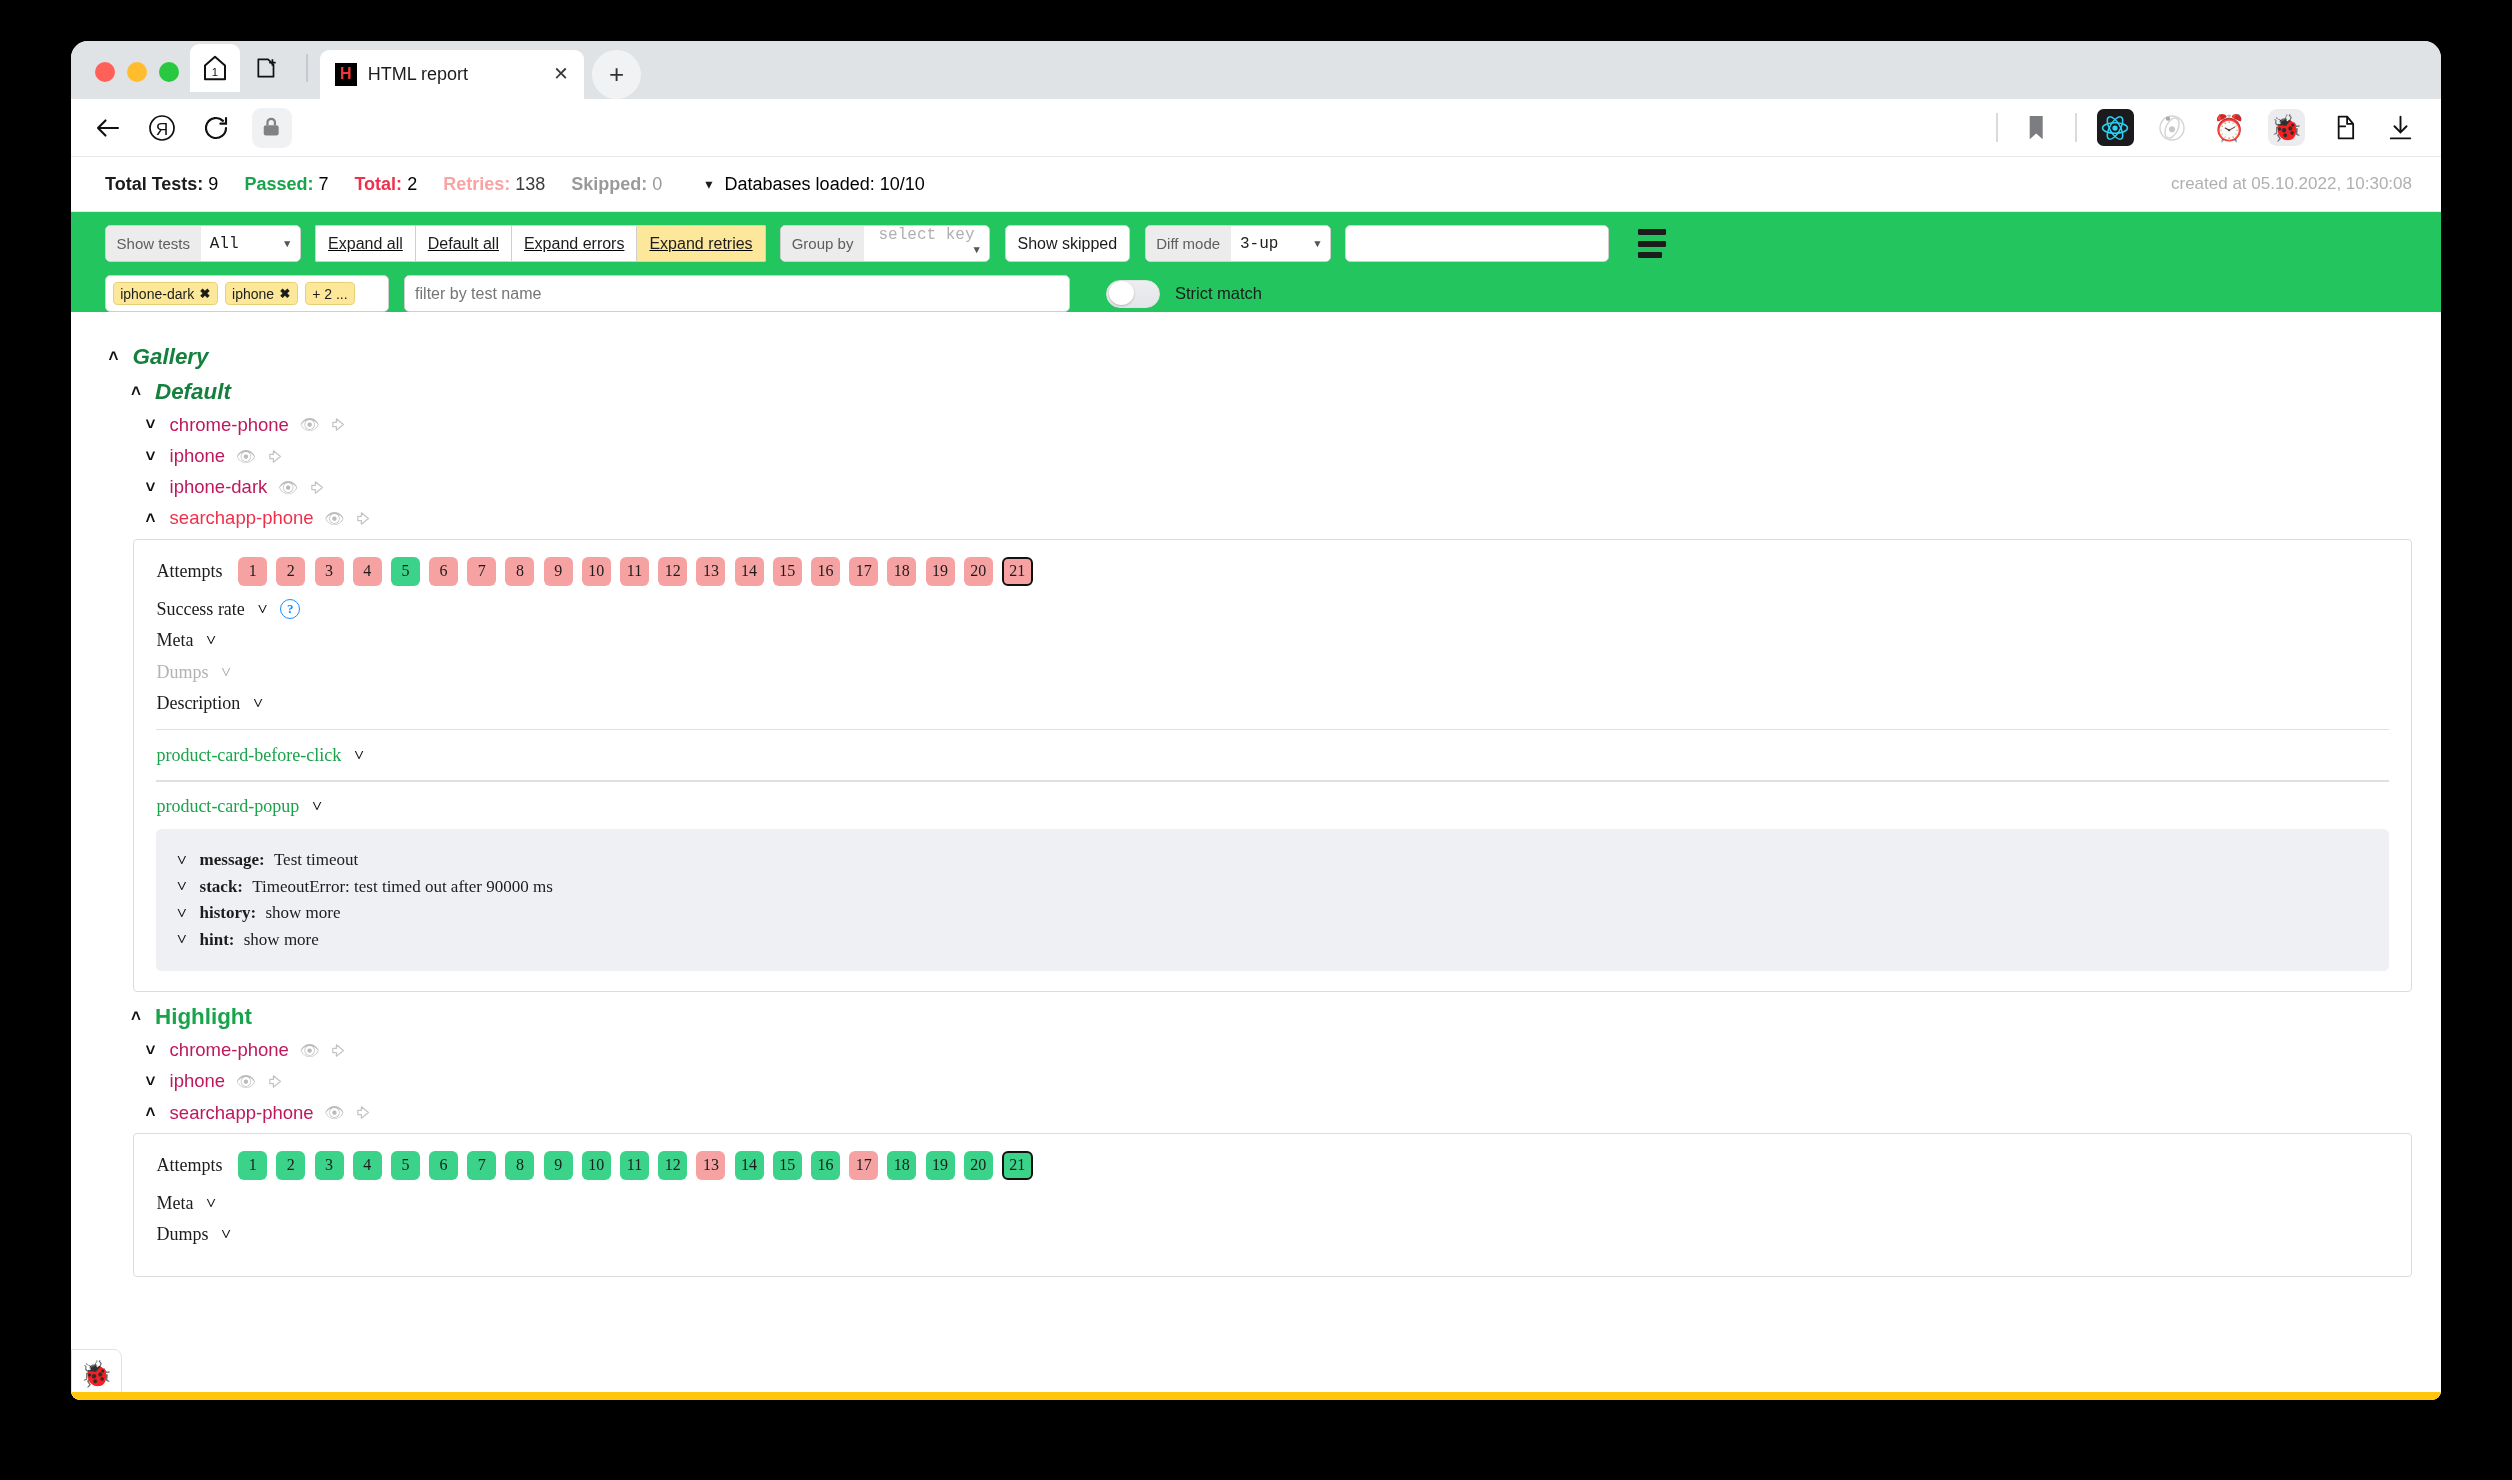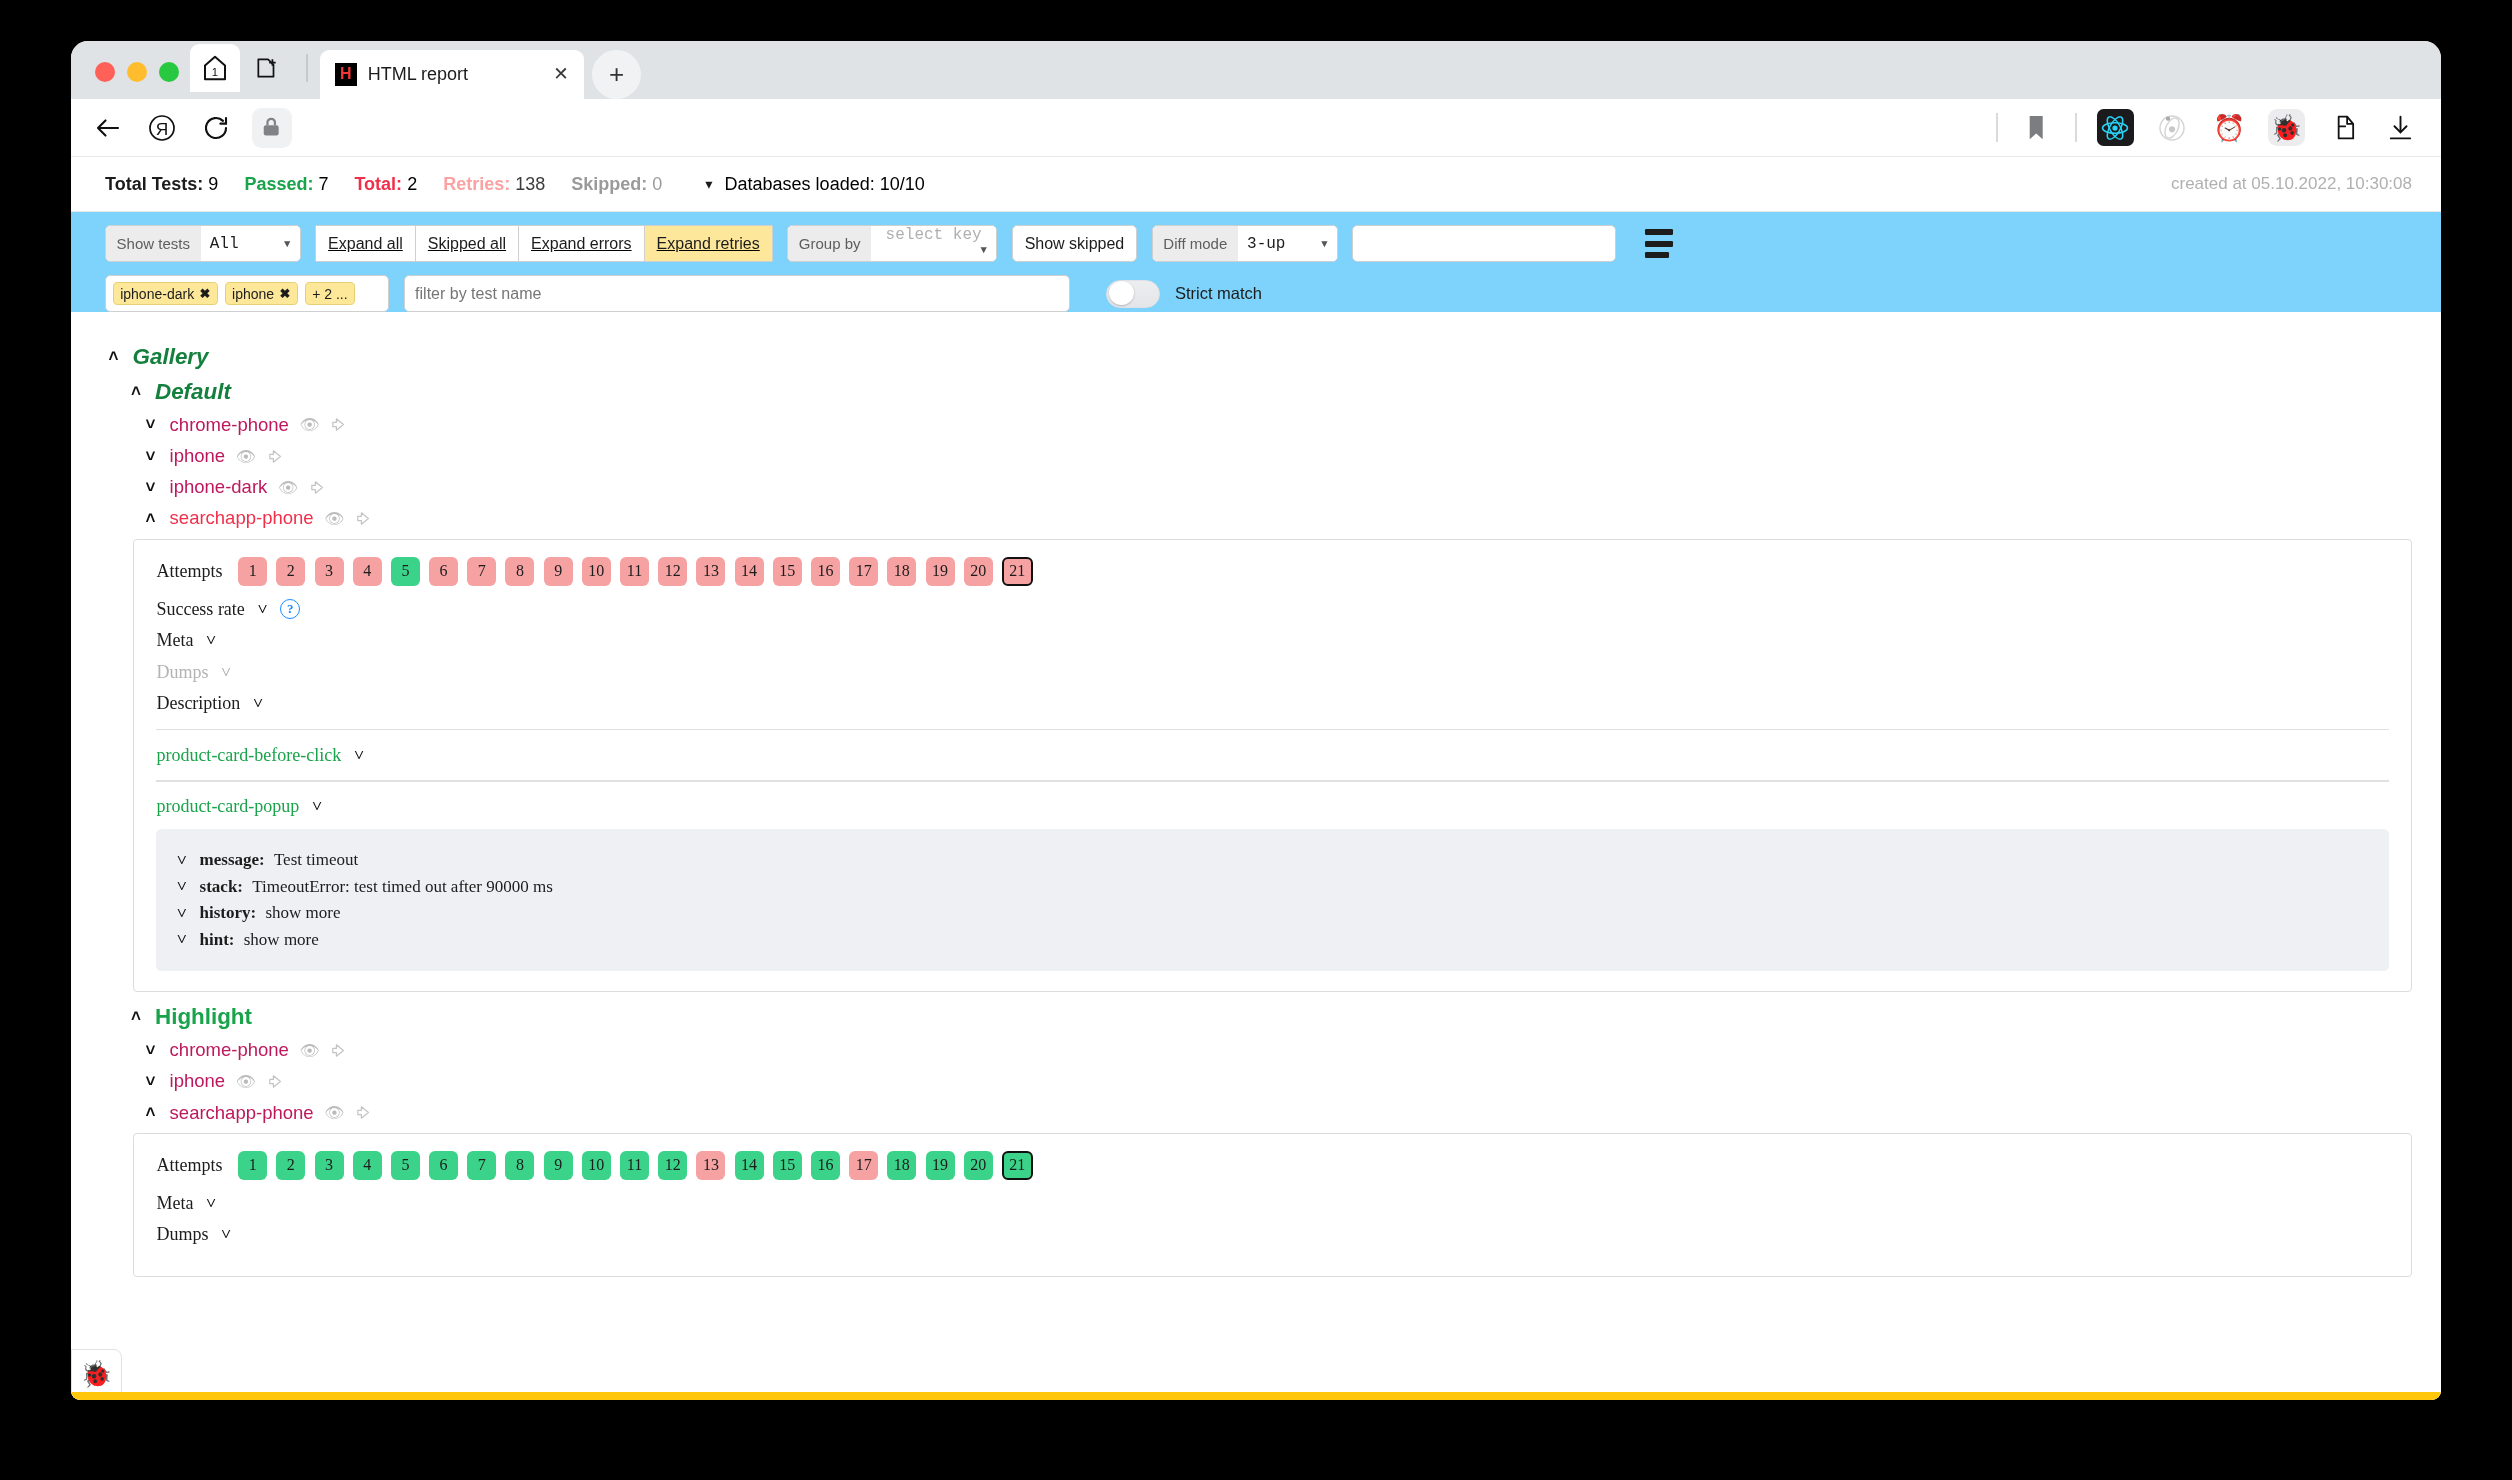--- a/index.html
+++ b/index.html
@@ -97,21 +97,21 @@
   .sum-failed b { color:#f0304b; }
   .sum-retries b { color:#f9a3a3; }
   .sum-retries span.v { color:#3c3c3c; }
   .sum-skipped b { color:#9a9a9a; }
   .sum-skipped span.v { color:#9a9a9a; }
   .sum-db { display:flex; align-items:center; gap:12px; margin-left: 17px; }
   .chev { font-size: 14.5px; color:#1c1c1c; }
   .created { margin-left:auto; color:#b0b0b0; font-size: 17px; }
   
   .controls {
-    background:#7dd3fc;
+    background:#22c55e;
     padding: 13px 32px 0 34px;
   }
   .ctrl-row { display:flex; align-items:center; gap: 14.5px; margin-bottom: 13px; }
   .labelbox {
     display:flex; align-items:stretch;
     border:1.3px solid #cfcfcf; border-radius:5.3px; overflow:hidden;
     height: 37px; background:#fff;
   }
   .labelbox .lb {
     background:#ececec; color:#5e5e5e; font-size:15px;
@@ -361,21 +361,21 @@
       <div class="ctrl-row">
         <div class="labelbox">
           <span class="lb">Show tests</span>
           <span class="fakesel">
             <span>All</span>
             <span class="selcaret">▼</span>
           </span>
         </div>
         <div class="btngroup">
           <button>Expand all</button>
-          <button>Skipped all</button>
+          <button>Default all</button>
           <button>Expand errors</button>
           <button class="on">Expand retries</button>
         </div>
         <div class="labelbox">
           <span class="lb">Group by</span>
           <span class="fakesel" style="min-width:125px;color:#b0b0b0;flex-direction:column;">
             <span>select key</span>
             <span class="selcaret">▼</span>
           </span>
         </div>

